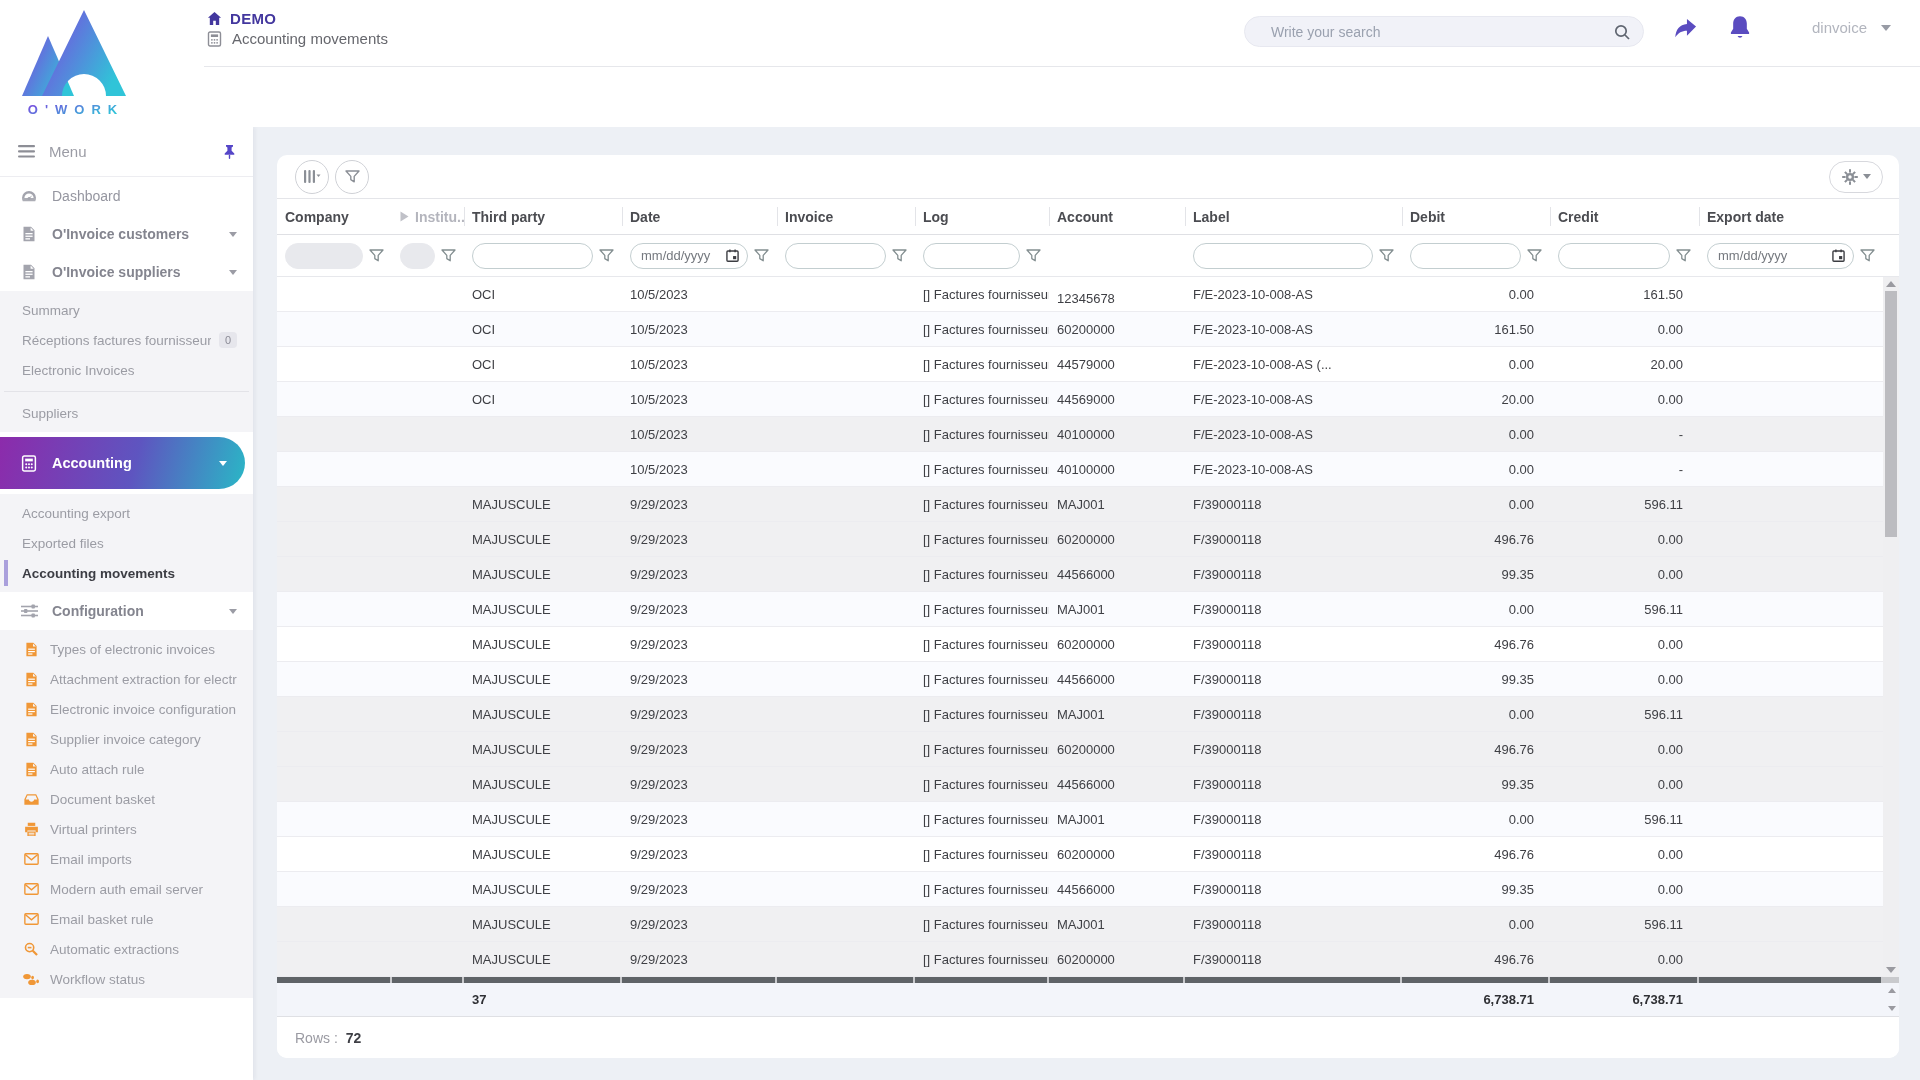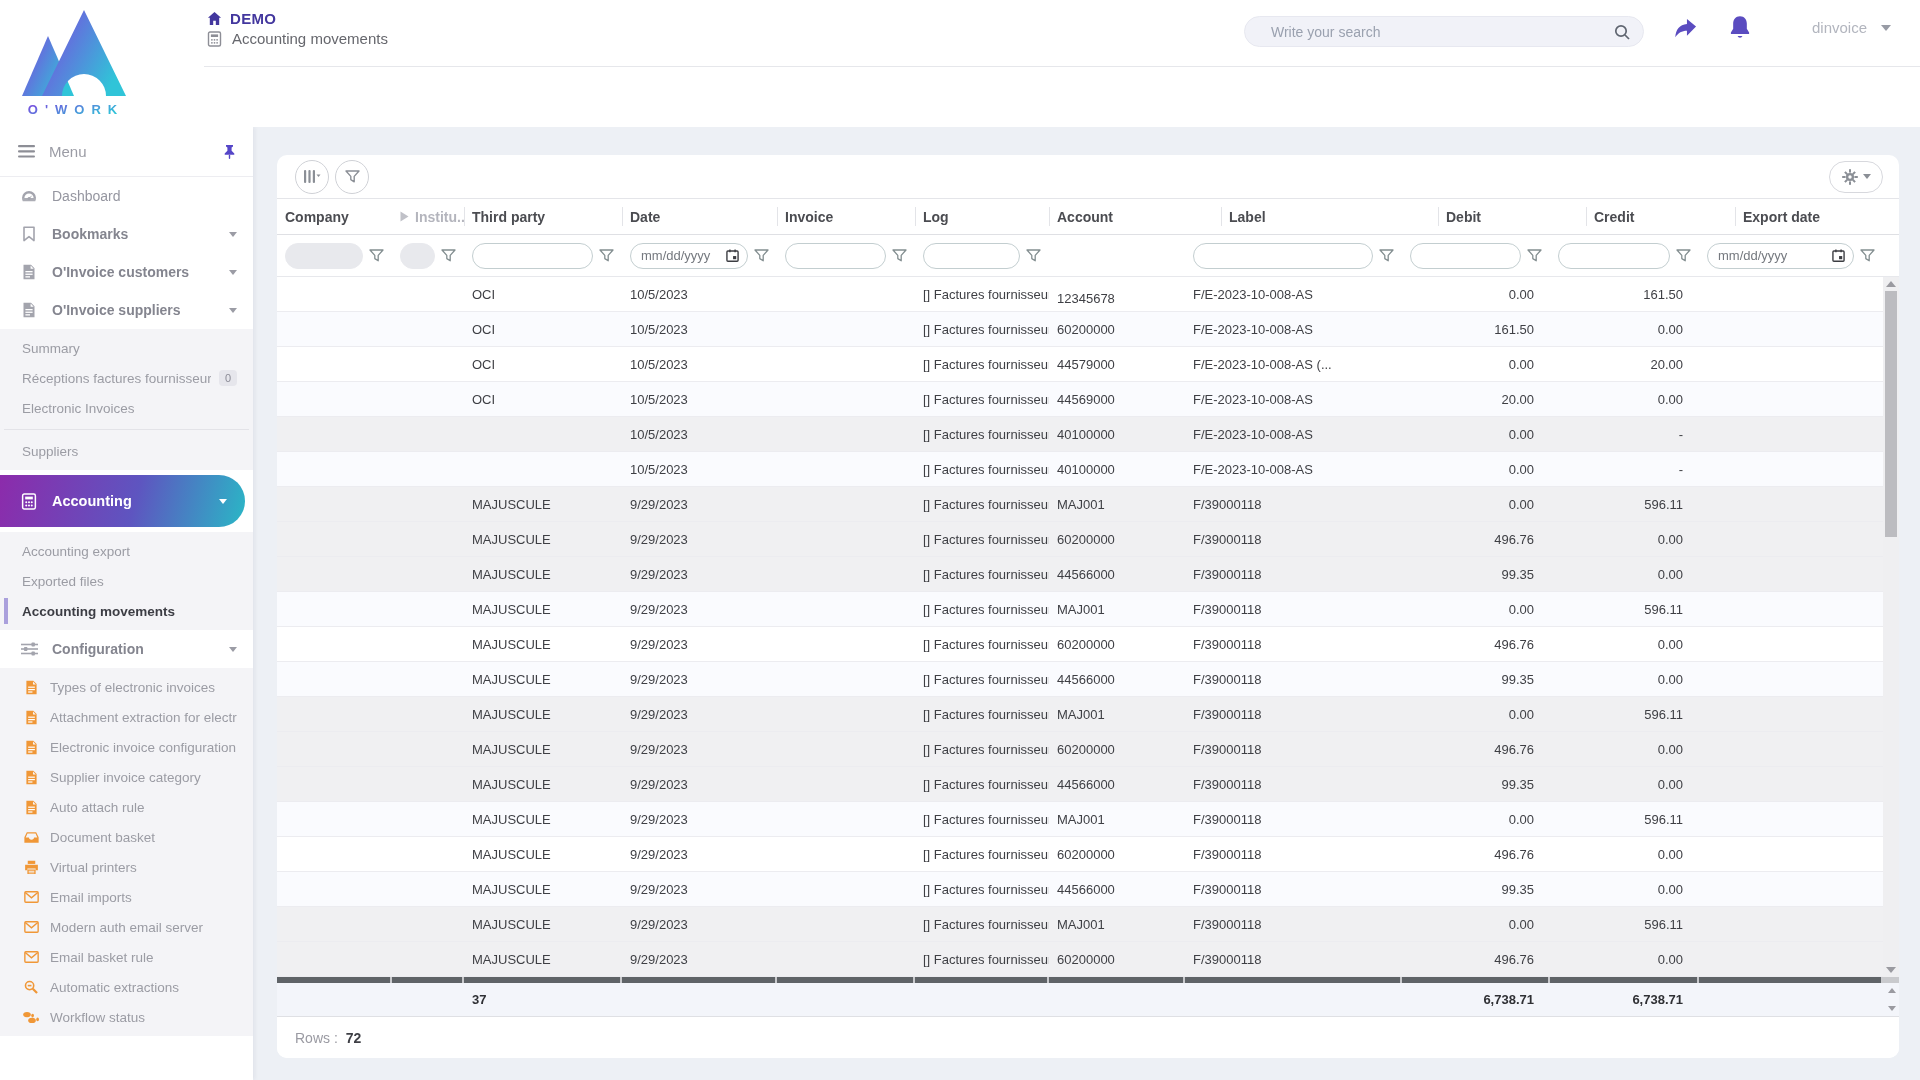--- a/index.html
+++ b/index.html
@@ -185,29 +185,20 @@
               <path d="M9 2 a7 7 0 0 0-7 7 h2.4 a4.6 4.6 0 0 1 9.2 0 H16 a7 7 0 0 0-7-7 Z"></path>
               <path d="M9 10.6 l3.4-4.4 -4.6 3.2 Z"></path>
               <circle cx="9" cy="9.6" r="1.5"></circle>
               <path d="M2 9 a7 7 0 0 0 .8 3.2 h12.4 A7 7 0 0 0 16 9 H2 Z" opacity="0.9"></path>
             </svg>
           </span>
           <span class="navlabel">Dashboard</span>
         </div>
         <div class="navitem section">
           <span class="icon ">
-            <svg width="14" height="16" viewBox="0 0 14 16" fill="none" stroke="currentColor" stroke-width="1.6" stroke-linejoin="round">
-              <path d="M2 1.2 h10 V14.6 L7 10.6 2 14.6 Z"></path>
-            </svg>
-          </span>
-          <span class="navlabel">Bookmarks</span>
-          <span class="chev"></span>
-        </div>
-        <div class="navitem section">
-          <span class="icon ">
             <svg width="14" height="16" viewBox="0 0 14 16" fill="currentColor">
               <path d="M1.5 0.8 h7.5 l3.5 3.5 V15.2 H1.5 Z M8.6 1.6 v3.1 h3.1 Z" fill-rule="evenodd"></path>
               <rect x="3.4" y="7" width="7.2" height="1.3" fill="#fff"></rect>
               <rect x="3.4" y="9.6" width="7.2" height="1.3" fill="#fff"></rect>
               <rect x="3.4" y="12.2" width="4.6" height="1.3" fill="#fff"></rect>
             </svg>
           </span>
           <span class="navlabel">O'Invoice customers</span>
           <span class="chev"></span>
         </div>
@@ -468,21 +459,21 @@
         </div>
         <div class="th" style="width: 138px;">
           <span class="th-label">Invoice</span>
         </div>
         <div class="th" style="width: 134px;">
           <span class="th-label">Log</span>
         </div>
         <div class="th" style="width: 136px;">
           <span class="th-label">Account</span>
         </div>
-        <div class="th" style="width: 217px; margin-left: 36px;">
+        <div class="th" style="width: 217px;">
           <span class="th-label">Label</span>
         </div>
         <div class="th" style="width: 148px;">
           <span class="th-label">Debit</span>
         </div>
         <div class="th" style="width: 149px;">
           <span class="th-label">Credit</span>
         </div>
         <div class="th" style="width: 184px;">
           <span class="th-label">Export date</span>

